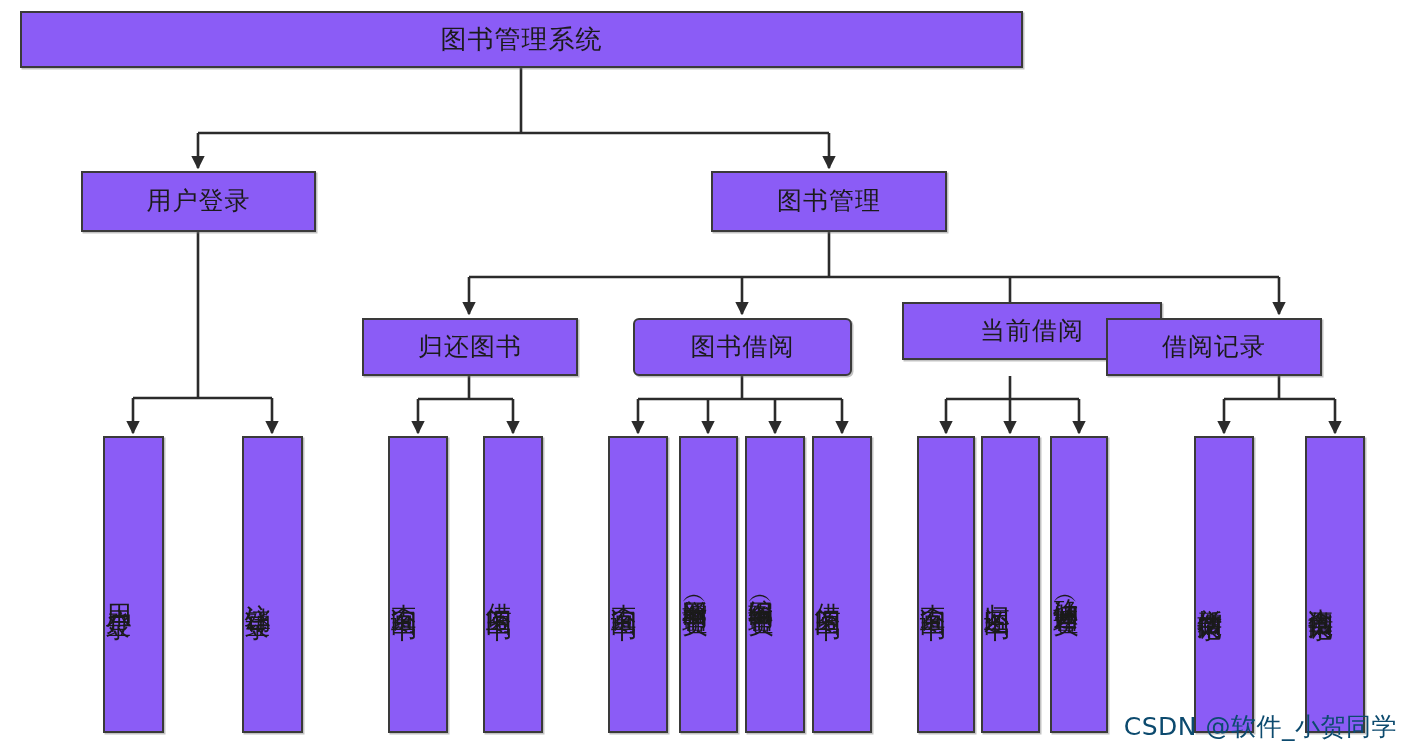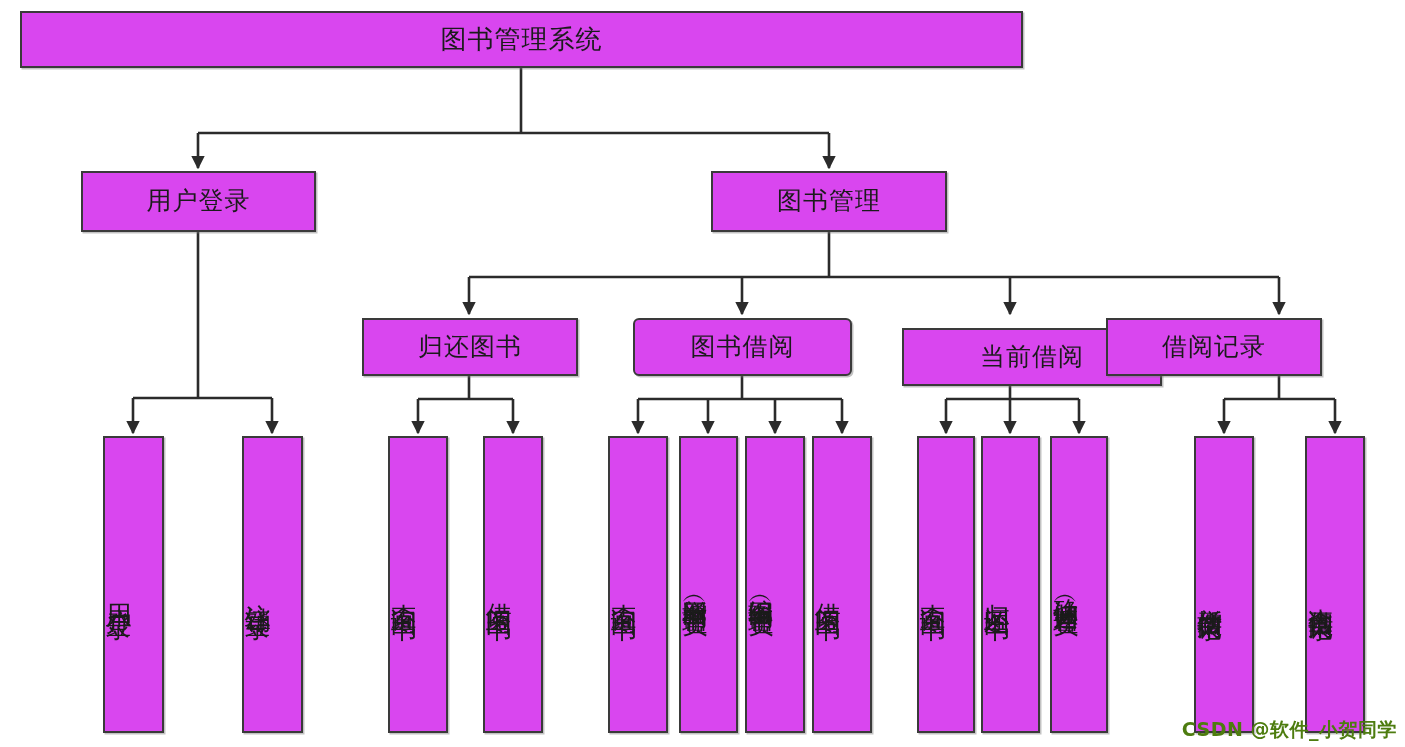--- a/index.html
+++ b/index.html
@@ -11,21 +11,21 @@
     overflow:hidden;
     position:relative;
   }
   #diagram-root{position:absolute;left:0;top:0;width:1405px;height:747px;}
   svg#diagram-svg{position:absolute;left:0;top:0;width:1405px;height:747px;display:block;}
 
   
   .node{
     position:absolute;
     box-sizing:border-box;
-    background:#d946ef;
+    background:#8b5cf6;
     border:2.5px solid #3a3a3a;
     box-shadow:1.5px 1.5px 0 rgba(120,120,120,.45);
     display:flex;
     align-items:center;
     justify-content:center;
     color:#1b1b1b;
   }
   .node-label{
     display:block;
     text-align:center;
@@ -53,26 +53,25 @@
     white-space:normal;
     max-height:272px;
   }
   .node.vert.tall-text .node-label{font-size:25px;letter-spacing:2px;}
 
   
   #watermark{
     position:absolute;
     right:8px;
     bottom:4px;
-    font-size:19px;
-    color:#4d7c0f;
+    font-size:25px;
+    color:#0c4a6e;
     letter-spacing:.5px;
     user-select:none;
     white-space:nowrap;
-    font-weight:bold;
   }
 </style>
 </head>
 <body>
 
 <div id="diagram-root">
 
   <svg id="diagram-svg" viewBox="0 0 1405 747" xmlns="http://www.w3.org/2000/svg">
     <defs>
       <marker id="arrow" viewBox="0 0 10 10" refX="9" refY="5" markerWidth="5.2" markerHeight="5.2" orient="auto-start-reverse">
@@ -136,21 +135,21 @@
   </div>
 
   <div class="node horiz" style="left:362px;top:318px;width:216px;height:58px;">
     <span class="node-label">归还图书</span>
   </div>
 
   <div class="node horiz" style="left:633px;top:318px;width:219px;height:58px;border-radius:6px;">
     <span class="node-label">图书借阅</span>
   </div>
 
-  <div class="node horiz" style="left:902px;top:328px;width:260px;height:58px;font-family:Liberation Serif, serif;">
+  <div class="node horiz" style="left:902px;top:302px;width:260px;height:58px;font-family:Liberation Serif, serif;">
     <span class="node-label">当前借阅</span>
   </div>
 
   <div class="node horiz" style="left:1106px;top:318px;width:216px;height:58px;">
     <span class="node-label">借阅记录</span>
   </div>
 
   <div class="node vert" style="left:103px;top:436px;width:61px;height:297px;">
     <span class="node-label">用户登录</span>
   </div>

